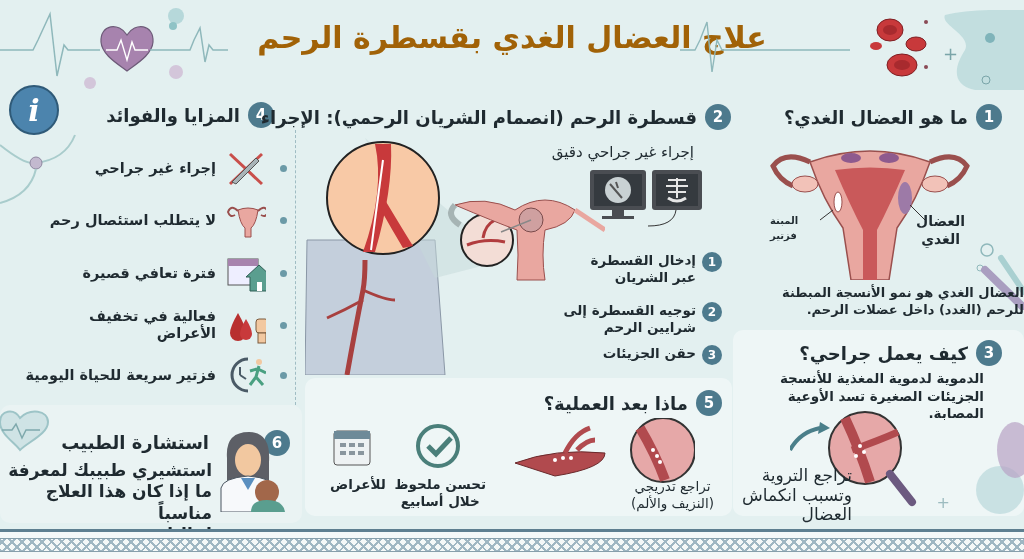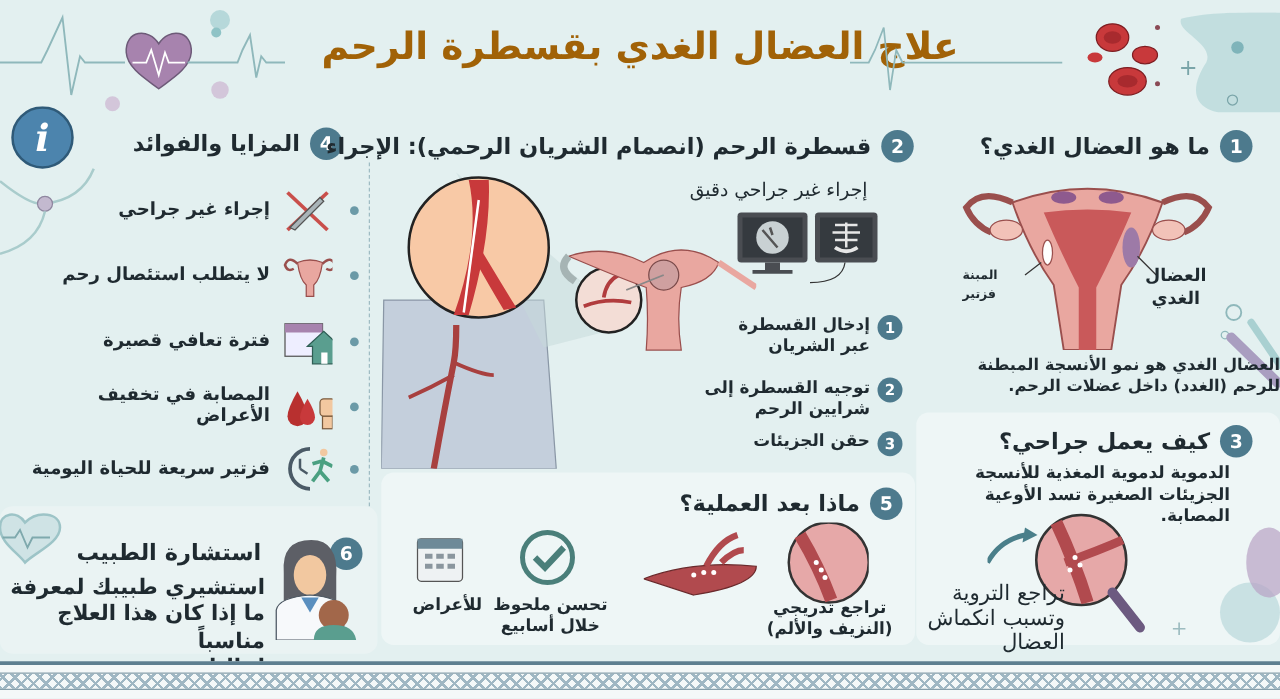--- a/index.html
+++ b/index.html
@@ -139,21 +139,21 @@
   <span class="dot"></span>
   <span class="ic">
     <svg width="46" height="40">
         <path d="M12,8 Q4,22 4,28 A8,8 0 0 0 20,28 Q20,22 12,8 Z" fill="#b8302f"></path>
         <path d="M20,14 Q14,24 14,29 A6,6 0 0 0 26,29 Q26,24 20,14 Z" fill="#c8393b"></path>
         <rect x="30" y="14" width="12" height="14" rx="3" fill="#f2c8a0" stroke="#7a5a3d"></rect>
         <rect x="32" y="28" width="8" height="10" fill="#f2c8a0" stroke="#7a5a3d"></rect>
       </svg>
   </span>
   <span style="text-align:right;line-height:1.2">
-    <span style="display:block">المصابة في تخفيف</span>
+    <span style="display:block">فعالية في تخفيف</span>
     <span style="display:block">الأعراض</span>
   </span>
 </div>
 <div class="benefit" style="right:737px;top:355px">
   <span class="dot"></span>
   <span class="ic">
     <svg width="46" height="40">
         <path d="M22,4 A16,16 0 1 0 22,36" fill="none" stroke="#4a5a66" stroke-width="3"></path>
         <line x1="14" y1="20" x2="14" y2="12" stroke="#4a5a66" stroke-width="2"></line>
         <line x1="14" y1="20" x2="20" y2="24" stroke="#4a5a66" stroke-width="2"></line>
@@ -255,21 +255,21 @@
   <path d="M125,10 Q140,35 150,62" stroke="#b14a4e" stroke-width="10" fill="none"></path>
   <g fill="#fff">
       <circle cx="138" cy="32" r="2"></circle>
       <circle cx="142" cy="38" r="2"></circle>
       <circle cx="145" cy="44" r="2"></circle>
       <circle cx="40" cy="42" r="2"></circle>
       <circle cx="48" cy="40" r="2"></circle>
       <circle cx="56" cy="40" r="2"></circle>
     </g>
 </svg>
-<div class="txt" style="right:310px;top:478px;font-size:13.5px;font-weight:bold;line-height:1.25;text-align:center">
+<div class="txt" style="right:310px;top:478px;font-size:13.5px;font-weight:normal;line-height:1.25;text-align:center">
   <div>تراجع تدريجي</div>
   <div>(النزيف والألم)</div>
 </div>
 <svg class="abs" style="left:415px;top:423px" width="46" height="46">
   <circle cx="23" cy="23" r="20" fill="none" stroke="#4a7f7a" stroke-width="4"></circle>
   <polyline points="13,23 21,31 36,15" fill="none" stroke="#4a7f7a" stroke-width="5"></polyline>
 </svg>
 <div class="txt" style="right:538px;top:476px;font-size:13.5px;font-weight:bold;line-height:1.25;text-align:center">
   <div>تحسن ملحوظ</div>
   <div>خلال أسابيع</div>

